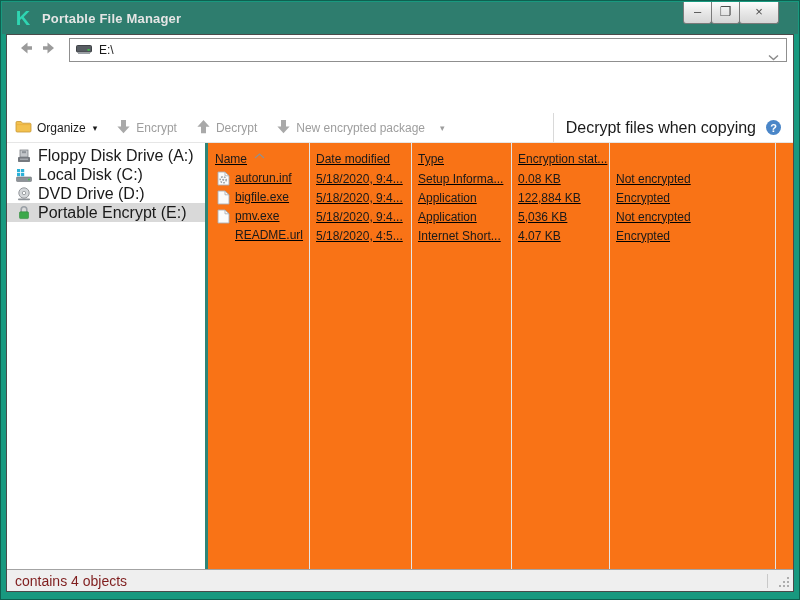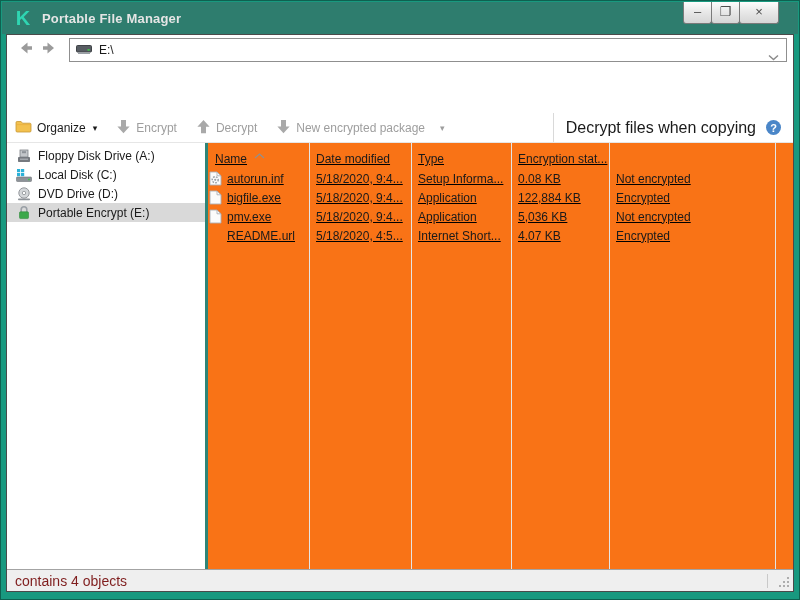--- a/index.html
+++ b/index.html
@@ -54,35 +54,35 @@
              border-left:1px solid #D9D9D9; padding:0 12px; gap:10px; }
   .tb-right .lbl{ font-size:16px; color:#1a1a1a; }
   .help{
     width:15px; height:15px; border-radius:50%; background:#4A86C8; color:#fff;
     font-size:11px; font-weight:bold; display:flex; align-items:center; justify-content:center;
   }
   
   .main{ flex:1; display:flex; min-height:0; }
   .sidebar{ width:198px; background:#fff; padding-top:3px; }
   .sb-item{ height:19px; display:flex; align-items:center; padding-left:8px; gap:6px;
-            font-size:12px; color:#1a1a1a; }
+            font-size:16px; color:#1a1a1a; }
   .sb-item.selected{ background:#D9D9D9; }
   .sb-item .ic{ width:17px; display:flex; justify-content:center; }
   .divider{ width:3px; background:#2E8577; }
   
   .filelist{ flex:1; position:relative; background:#f97316; overflow:hidden;text-decoration:underline; }
   .collines span{ position:absolute; top:0; bottom:0; width:1px; background:#E4E4E4; }
   .lhead{ display:grid; grid-template-columns:101px 102px 100px 98px 166px 1fr;
           height:26px; align-items:center; position:relative; }
   .lhead .hc{ font-size:12px; color:#1a1a1a; padding:6px 0 0 7px; }
   .sortchev{ position:absolute; left:46px; top:2px; }
   .lrow{ display:grid; grid-template-columns:101px 102px 100px 98px 166px 1fr;
          height:19px; align-items:center; }
   .lrow .cell{ font-size:12px; color:#1a1a1a; padding-left:7px; white-space:nowrap; overflow:hidden; }
-  .lrow .namecell{ display:flex; align-items:center; gap:5px; padding-left:0; }
+  .lrow .namecell{ display:flex; align-items:flex-start; gap:5px; padding-left:8px; }
   .ficon{ width:14px; height:15px; display:flex; align-items:center; justify-content:center; flex:none; }
   
   .statusbar{
     height:22px; background:#EFEFEF; border-top:1px solid #A3A3A3;
     display:flex; align-items:center; padding-left:8px; position:relative;
   }
   .statusbar .stext{ font-size:14px; color:#7f1d1d; }
   .s-sep{ position:absolute; right:25px; top:4px; width:1px; height:14px; background:#C9C9C9; }
   .grip{ position:absolute; right:4px; bottom:4px; width:2px; height:2px; background:#ADADAD;
          box-shadow:-4px 0 #ADADAD, -8px 0 #ADADAD, 0 -4px #ADADAD, -4px -4px #ADADAD, 0 -8px #ADADAD; }

